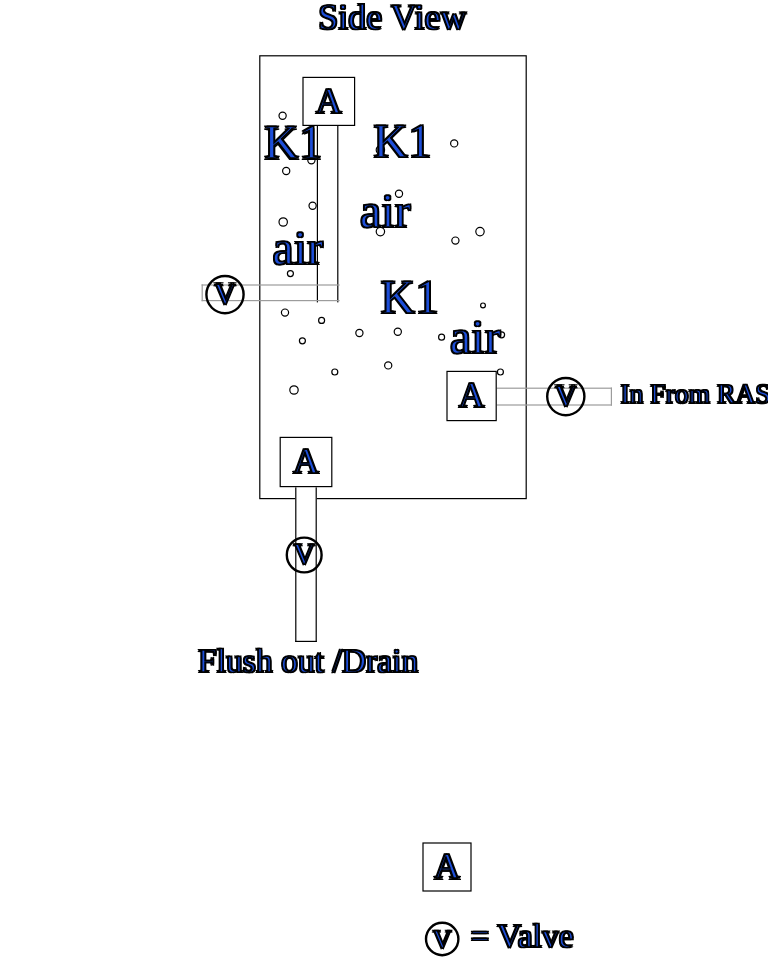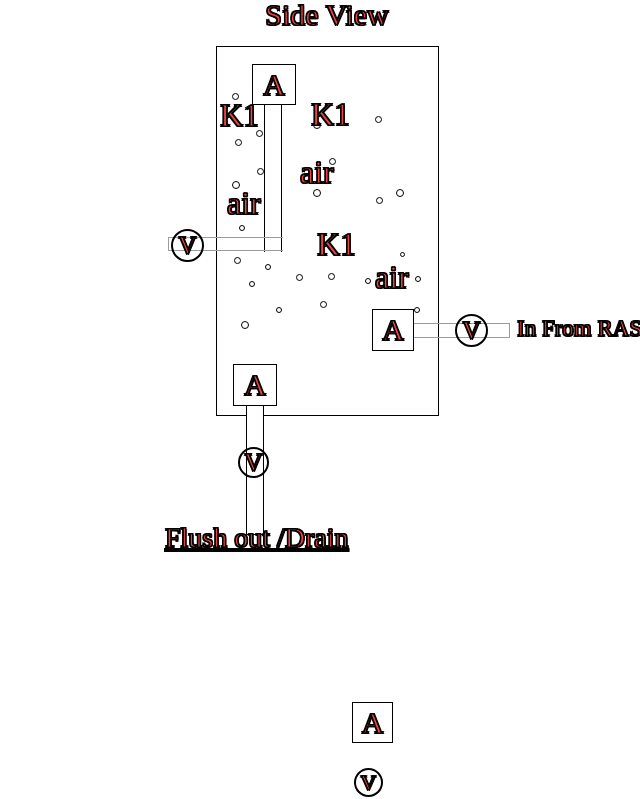--- a/index.html
+++ b/index.html
@@ -1,19 +1,19 @@
 <!DOCTYPE html>
 <html style="--pipe: #9c9c9c;"><head>
 <meta charset="utf-8">
 <style>
   html,body{margin:0;padding:0;background:#fff;}
   .page{position:relative;width:640px;height:799px;background:#fff;overflow:hidden;
         font-family:"Liberation Serif","DejaVu Serif",serif;}
   .txt{position:absolute;line-height:1;white-space:pre;
-       color:#ef4444;
+       color:#1d4ed8;
        -webkit-text-stroke:1.1px #000;
        text-shadow:1px 1px 0 #000,-1px -1px 0 #000,1px -1px 0 #000,-1px 1px 0 #000;}
   .title{left:216px;top:0px;width:222px;text-align:center;font-size:30px;}
   .tank{position:absolute;left:216px;top:46px;width:221px;height:368px;
         border:1.5px solid #000;background:transparent;}
   
   .pipe{position:absolute;background:transparent;box-sizing:border-box;}
   #pipe-top{left:264px;top:105px;width:18px;height:147px;background:#fff;
             border-left:1.8px solid #000;border-right:1.8px solid #000;}
   #pipe-drain{left:246px;top:406px;width:18px;height:129px;background:#fff;
@@ -39,25 +39,25 @@
          display:flex;align-items:center;justify-content:center;box-sizing:border-box;}
   #valve-sump{left:171px;top:229px;width:33px;height:33px;}
   #valve-ras{left:455px;top:314px;width:33px;height:33px;}
   #valve-drain{left:238px;top:447px;width:31px;height:31px;}
   #valve-legend{left:354px;top:768px;width:29px;height:29px;}
   .vletter{position:static;font-size:25px;}
   #valve-legend .vletter{font-size:22px;}
   
   #lbl-sump{left:2px;top:226px;font-size:29px;}
   #lbl-ras{left:517px;top:317px;font-size:23px;}
-  #lbl-flush{left:165px;top:524px;font-size:28px;text-decoration:underline;}
+  #lbl-flush{left:165px;top:538px;font-size:28px;}
   #legend-a-text{left:402px;top:708px;font-size:28px;}
   #legend-v-text{left:392px;top:767px;font-size:28px;}
   
-  .tanklabel{font-size:32px;}
+  .tanklabel{font-size:40px;}
   .bubble{position:absolute;border:1.3px solid #000;border-radius:50%;background:#fff;box-sizing:border-box;}
 </style>
 </head>
 <body>
 
 <div class="page">
 
   <div class="txt title">Side View</div>
 
   <div class="tank"></div>
@@ -124,14 +124,15 @@
 
   <div class="txt" id="lbl-ras">In From RAS</div>
   <div class="txt" id="lbl-flush">Flush out /Drain</div>
 
   <div class="abox" id="abox-legend">
     <span class="txt aletter">A</span>
   </div>
   <div class="valve" id="valve-legend">
     <span class="txt vletter">V</span>
   </div>
+  <div class="txt" id="legend-v-text">= Valve</div>
 
 </div>
 
 </body></html>

